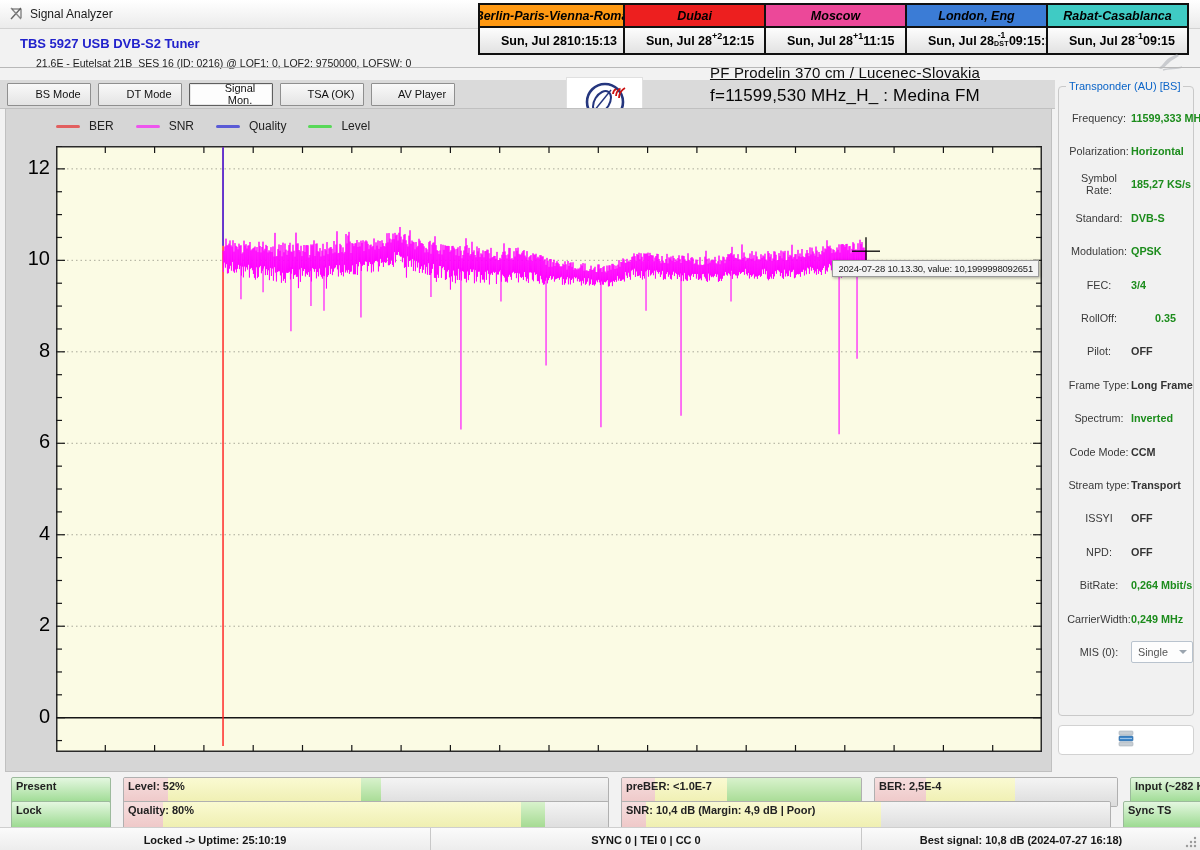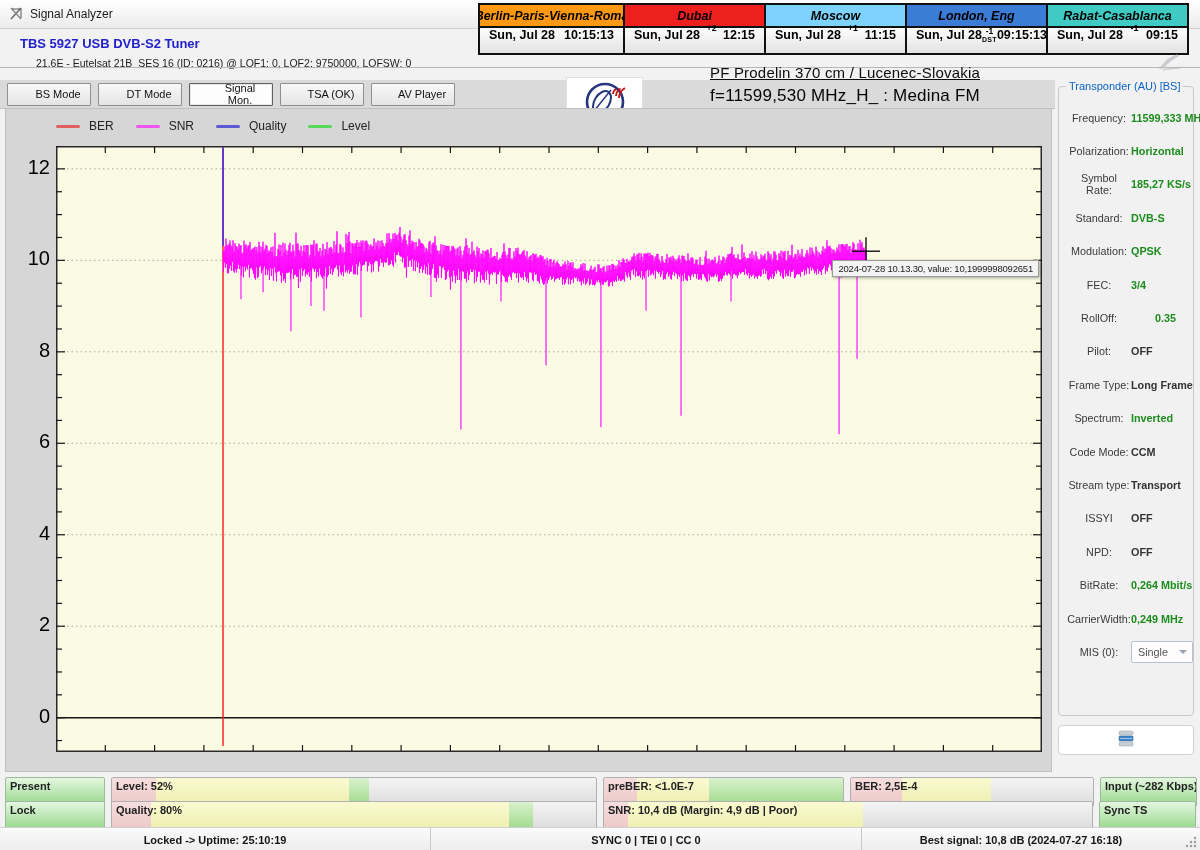--- a/index.html
+++ b/index.html
@@ -12,22 +12,22 @@
   #titlebar{position:absolute;left:0;top:0;width:1200px;height:28px;
     background:linear-gradient(#ffffff,#ebebeb);border-bottom:1px solid #d2d2d2;}
   #titlebar .ticon{position:absolute;left:9px;top:6px;}
   #titlebar .tlabel{position:absolute;left:30px;top:7px;font-size:12px;color:#1a1a1a;}
   
   #clocks{position:absolute;left:478px;top:3px;display:flex;border:2px solid #101010;background:#fff;}
   .clock{width:139px;border-left:2px solid #101010;}
   .clock:first-child{border-left:none;width:143px;}
   .clock-head{height:21px;display:flex;align-items:center;justify-content:center;
     font-style:italic;font-weight:bold;font-size:12.5px;color:#000;border-bottom:2px solid #101010;white-space:nowrap;overflow:hidden;}
-  .clock-time{height:25px;background:linear-gradient(#fdfdfd,#e2e2e2);display:flex;
-    padding:0 9px;font-weight:bold;font-size:12.5px;color:#000;white-space:nowrap;}
+  .clock-time{height:25px;background:linear-gradient(#fdfdfd,#e2e2e2);display:flex;align-items:center;
+    padding:0 21px;font-weight:bold;font-size:12.5px;color:#000;white-space:nowrap;}
   .clock-date{flex:0 0 auto;}
   .clock-off{flex:1 1 auto;text-align:center;font-size:9px;font-weight:bold;position:relative;top:-5px;}
   .clock-off .dst-stack{display:inline-flex;flex-direction:column;line-height:1;font-size:8px;position:relative;top:3px;}
   .clock-off .dst-stack i{font-style:normal;font-size:8.5px;}
   .clock-off .dst-stack b{font-size:7px;letter-spacing:.3px;}
   .clock-t{flex:0 0 auto;margin-left:auto;}
   #pen-decor{position:absolute;left:1155px;top:52px;opacity:.55;}
   
   #tuner-name{position:absolute;left:20px;top:36px;font-size:13px;font-weight:bold;color:#2222cc;cursor:pointer;}
   #tuner-details{position:absolute;left:36px;top:57px;font-size:10.5px;color:#1c1c1c;white-space:pre;}
@@ -80,21 +80,21 @@
   .mis-select .chev{position:absolute;right:5px;top:8px;width:0;height:0;
     border-left:4px solid transparent;border-right:4px solid transparent;border-top:4px solid #9aa4ae;}
   #stream-button{position:absolute;left:0;top:645px;width:136px;height:30px;background:#fff;
     border:1px solid #d2d2d2;border-radius:4px;box-sizing:border-box;
     display:flex;align-items:center;justify-content:center;cursor:pointer;}
   
   .meter-row{position:absolute;left:5px;height:21px;display:flex;}
   #meter-row-0{top:777px;}
   #meter-row-1{top:801px;}
   .bar{position:relative;height:30px;border:1px solid #b0b0b0;border-radius:2px;
-    margin-right:6px;box-sizing:border-box;overflow:hidden;flex:0 0 auto;}
+    margin-right:6px;box-sizing:border-box;overflow:hidden;flex:0 0 auto;margin-left:6px;}
   .bar-label{position:absolute;left:4px;top:2px;font-size:11px;font-weight:bold;color:#222;white-space:nowrap;}
   .green-bar{background:linear-gradient(#e4f7e0,#94d788);border-color:#9cba9c;}
   .meter{display:flex;background:#eee;}
   .seg{height:100%;}
   .seg-pink{background:linear-gradient(#f6dede,#eec6c6);}
   .seg-yellow{background:linear-gradient(#fafad2,#eeeeae);}
   .seg-green{background:linear-gradient(#d8f2cc,#a0d88c);}
   .seg-empty{background:linear-gradient(#f4f4f4,#dcdcdc);}
   
   #statusbar{position:absolute;left:0;top:827px;width:1200px;height:23px;
@@ -129,21 +129,21 @@
     </div>
     <div class="clock">
       <div class="clock-head" style="background: rgb(237, 31, 31);">Dubai</div>
       <div class="clock-time">
         <span class="clock-date">Sun, Jul 28</span>
         <span class="clock-off">+2</span>
         <span class="clock-t">12:15</span>
       </div>
     </div>
     <div class="clock">
-      <div class="clock-head" style="background: #7dd3fc;">Moscow</div>
+      <div class="clock-head" style="background: #ec4899;">Moscow</div>
       <div class="clock-time">
         <span class="clock-date">Sun, Jul 28</span>
         <span class="clock-off">+1</span>
         <span class="clock-t">11:15</span>
       </div>
     </div>
     <div class="clock">
       <div class="clock-head" style="background: rgb(59, 124, 214);">London, Eng</div>
       <div class="clock-time">
         <span class="clock-date">Sun, Jul 28</span>

